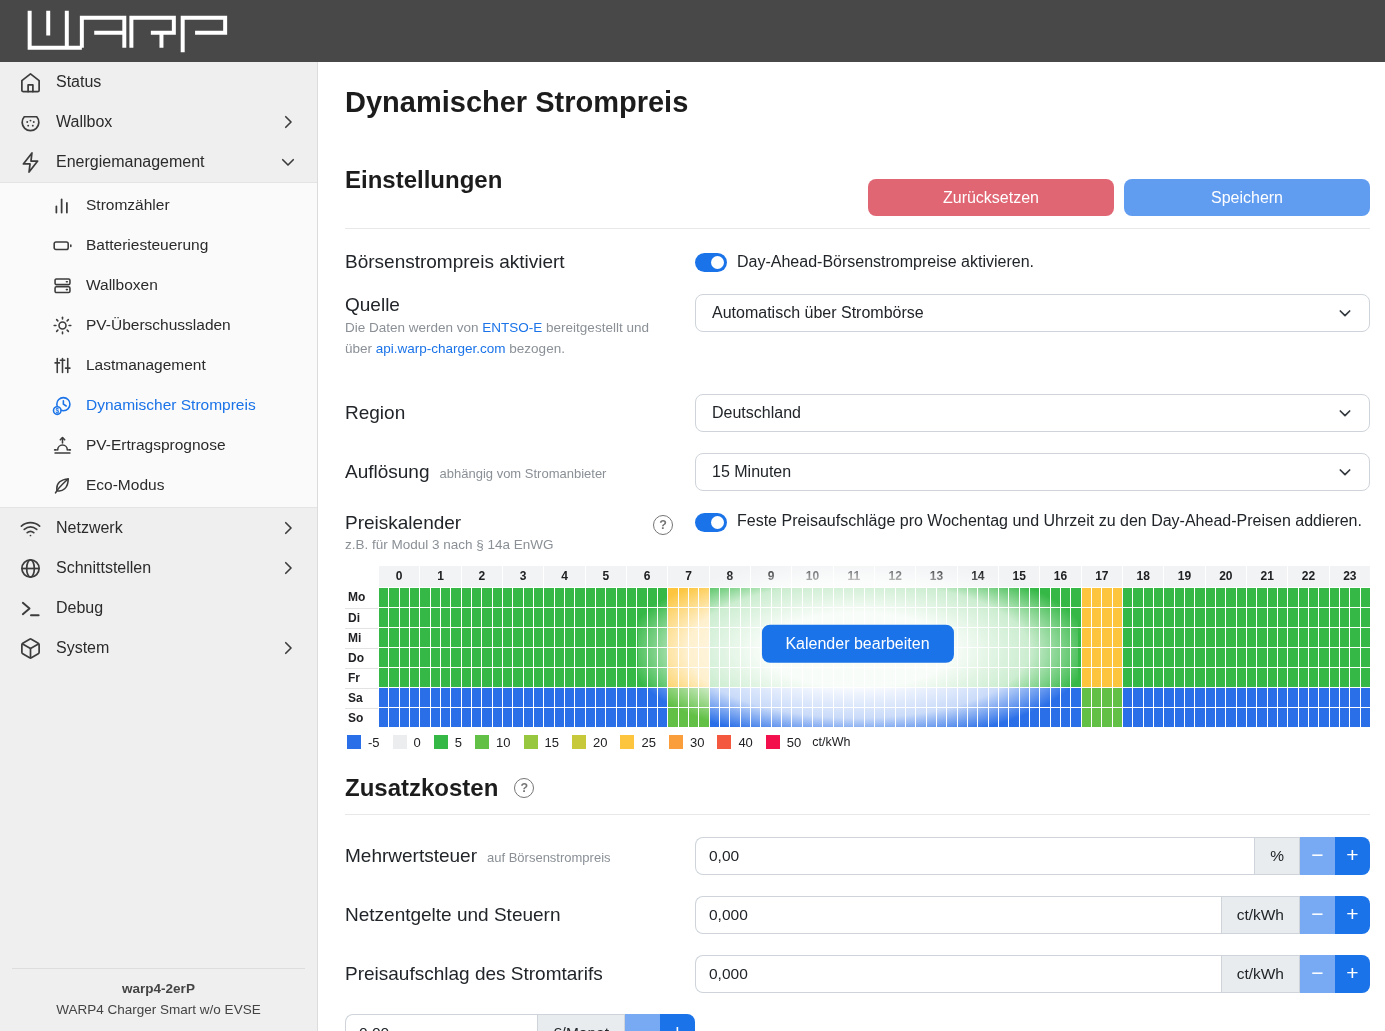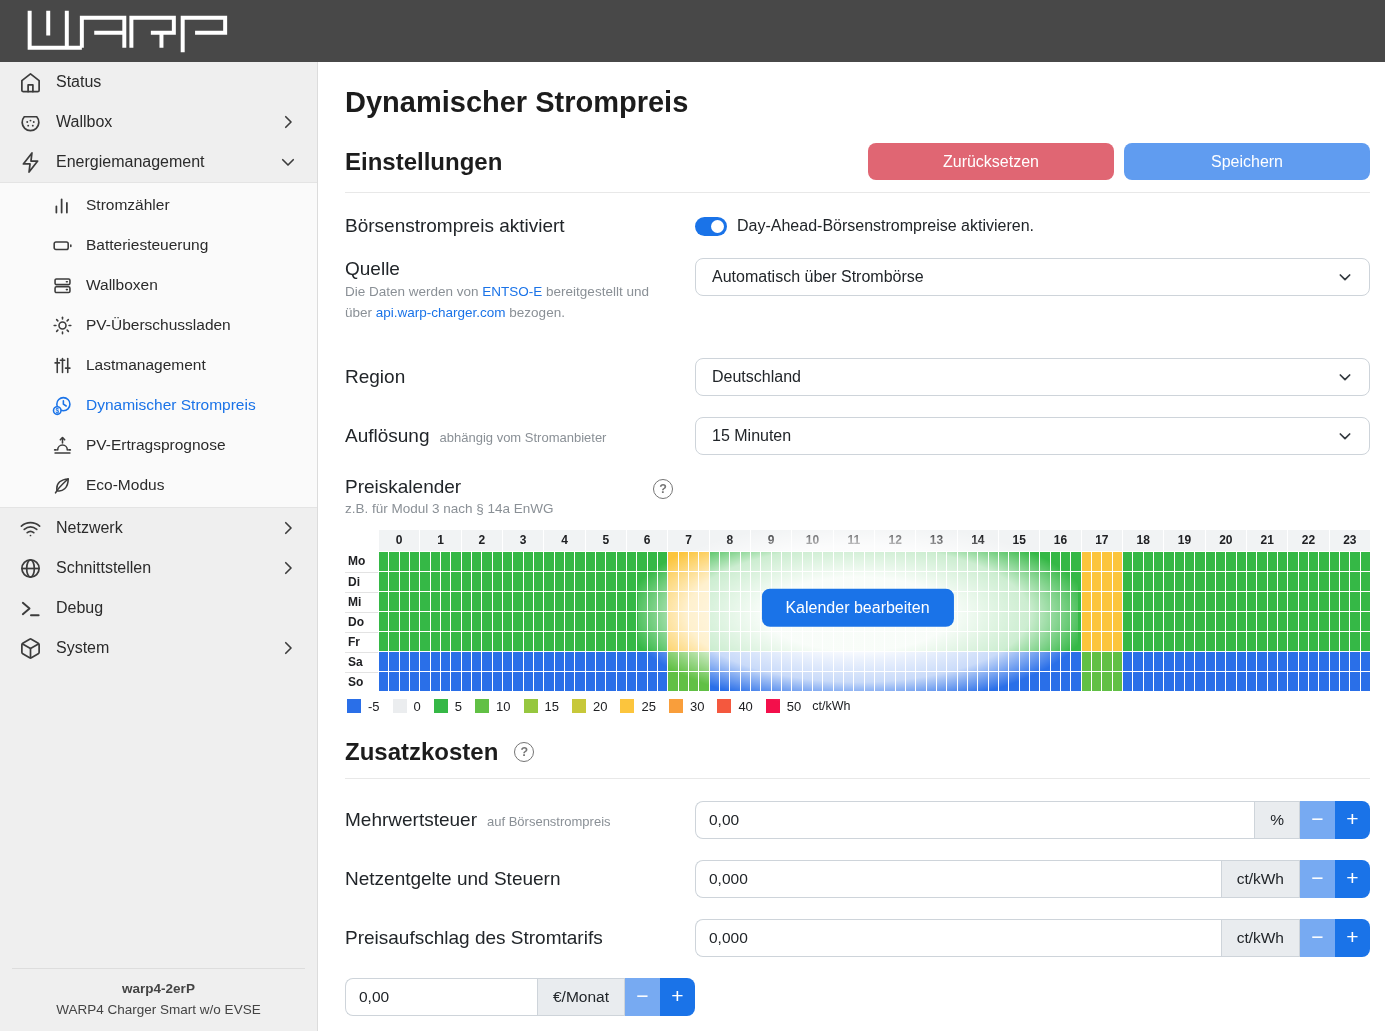--- a/index.html
+++ b/index.html
@@ -29,21 +29,21 @@
     font-size:13.5px; color:#444; line-height:1.55; }
   .side-footer .b { font-weight:700; }
 
   
   .content { position:fixed; top:62px; left:319px; width:1066px; height:969px;
     padding:24px 15px 0 26px; background:#fff; }
   h1.page-title { font-size:29px; font-weight:700; color:#1c1c1c; margin-bottom:24px; }
   .section-head { display:flex; align-items:center; padding-bottom:12px;
     border-bottom:1px solid #e8e8e8; margin-bottom:22px; }
   .section-head h2 { font-size:24px; font-weight:700; color:#1c1c1c; }
-  .section-head .btns { margin-left:auto; display:flex; gap:10px; }
+  .section-head .btns { margin-left:auto; display:flex; gap:10px;margin-top:36px; }
   .btn { width:246px; height:37px; border:none; border-radius:8px; color:#fff;
     font-size:16px; font-family:inherit; cursor:pointer; }
   .btn.red { background:#e06673; }
   .btn.blue { background:#609cf0; }
 
   .form-row { display:grid; grid-template-columns:350px 1fr; align-items:center;
     margin-bottom:21px; }
   .form-row.top { align-items:start; }
   .flabel { font-size:19px; color:#212529; }
   .fnote { font-size:13px; color:#8a9096; }
@@ -342,20 +342,24 @@
     </div>
   </div>
 
   <div class="form-row top" style="margin-bottom:14px;">
     <div class="label-help">
       <div>
         <div class="flabel">Preiskalender</div>
         <div class="fnote" style="font-size:13.5px; margin-top:3px;">z.B. für Modul 3 nach § 14a EnWG</div>
       </div>
       <span class="help-icon">?</span>
+    </div>
+    <div class="toggle-row" style="align-items:flex-start;">
+      <div class="toggle" style="margin-top:1px;"></div>
+      <span>Feste Preisaufschläge pro Wochentag und Uhrzeit zu den Day-Ahead-Preisen addieren.</span>
     </div>
   </div>
 
   <div class="calendar-wrap">
     <div class="cal-grid" id="calendar-grid">
         <div class="cal-corner"></div>
         <div class="cal-h">0</div>
         <div class="cal-h">1</div>
         <div class="cal-h">2</div>
         <div class="cal-h">3</div>

